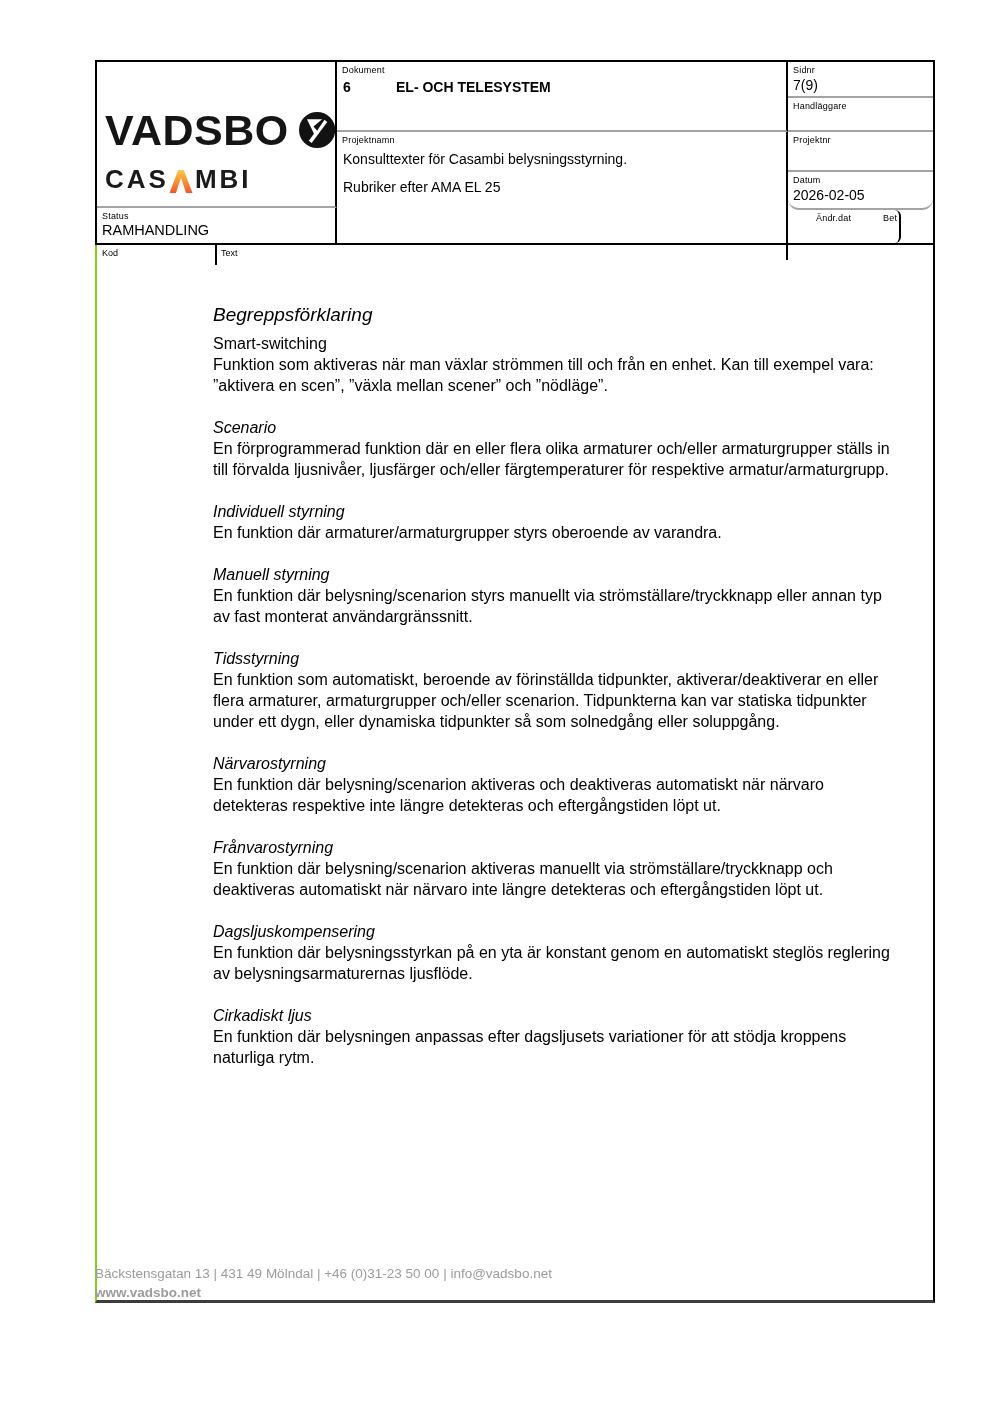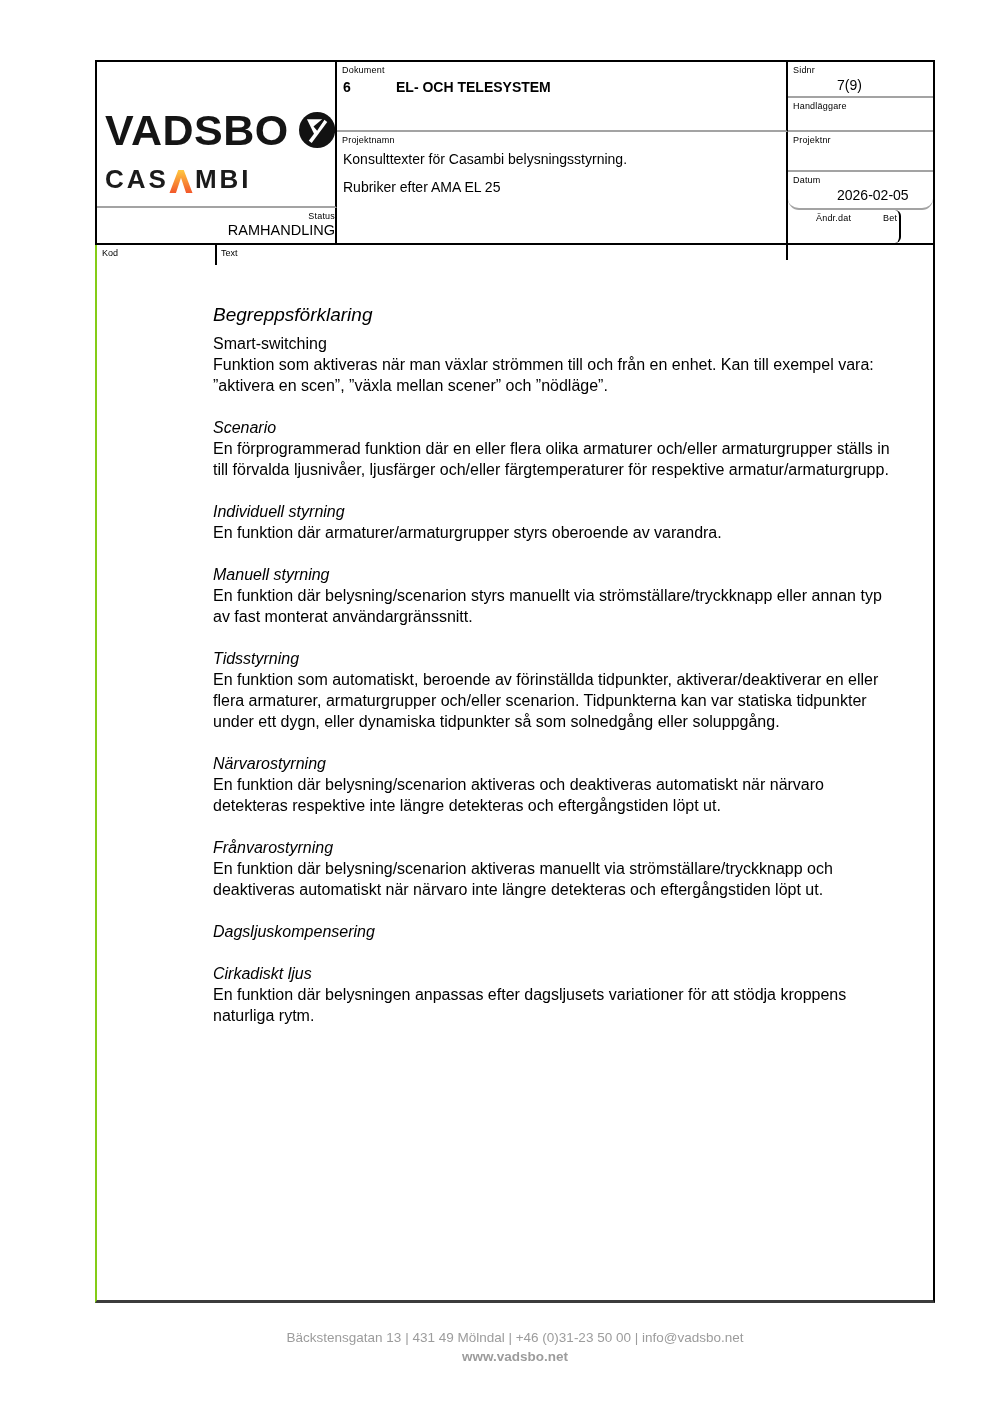--- a/index.html
+++ b/index.html
@@ -8,24 +8,24 @@
     position:relative; width:992px; height:1403px; background:#fff;
     font-family:"Liberation Sans", sans-serif; color:#000; overflow:hidden;
   }
 
   
   .hdr-table { position:absolute; left:95px; top:60px; width:840px; height:185px; border:2px solid #000; }
   .cell { position:absolute; }
   .b-r { border-right:2px solid #000; }
   .b-b { border-bottom:2px solid #a3a3a3; }
   .lbl { display:block; font-size:9px; color:#000; padding:3px 0 0 5px; letter-spacing:.2px; }
-  .val { display:block; font-size:14px; padding:2px 0 0 5px;margin-left:44px; }
+  .val { display:block; font-size:14px; padding:2px 0 0 5px; }
 
   .c-logo   { left:0;   top:0;   width:240px; height:146px; }
-  .c-status { left:0;   top:146px; width:240px; height:35px;text-align:right; }
+  .c-status { left:0;   top:146px; width:240px; height:35px; }
   .c-dok    { left:240px; top:0;  width:451px; height:70px; }
   .c-projnamn{ left:240px; top:70px; width:451px; height:128px; }
   .c-sidnr  { left:691px; top:0;   width:145px; height:36px; }
   .c-handl  { left:691px; top:36px; width:145px; height:34px; }
   .c-projnr { left:691px; top:70px; width:145px; height:40px; }
   .c-datum  { left:691px; top:110px; width:145px; height:38px;border-radius:11px; }
   .c-andr   { left:714px; top:148px; width:90px;  height:33px;border-radius:6px; }
   .c-bet    { left:781px; top:148px; width:55px;  height:33px; }
 
   .dok-row { padding:4px 0 0 6px; font-weight:bold; font-size:14px; }
@@ -52,21 +52,21 @@
 
   
   .doc-body { position:absolute; left:213px; top:303px; width:690px; font-size:16px; line-height:21px; }
   .doc-heading { font-size:19px; font-style:italic; font-weight:normal; line-height:24px; margin-bottom:6px; }
   .intro { margin-bottom:21px; }
   .section { margin-bottom:21px; }
   .term { font-style:italic; }
   .term.upright { font-style:normal; }
 
   
-  .footer { position:absolute; left:95px; top:1328px; width:840px; text-align:center; color:#9c9c9c; font-size:13.5px; line-height:19px; }
+  .footer { position:absolute; left:95px; top:1264px; width:840px; color:#9c9c9c; font-size:13.5px; line-height:19px; }
   .footer .site { font-weight:bold; }
 </style>
 </head>
 <body>
 
 <div class="page">
 
   <div class="hdr-table">
 
     <div class="cell c-logo b-r b-b">
@@ -182,20 +182,21 @@
     <div class="desc">En funktion där belysning/scenarion aktiveras och deaktiveras automatiskt när närvaro detekteras respektive inte längre detekteras och eftergångstiden löpt ut.</div>
   </div>
 
   <div class="section">
     <div class="term">Frånvarostyrning</div>
     <div class="desc">En funktion där belysning/scenarion aktiveras manuellt via strömställare/tryckknapp och deaktiveras automatiskt när närvaro inte längre detekteras och eftergångstiden löpt ut.</div>
   </div>
 
   <div class="section">
     <div class="term">Dagsljuskompensering</div>
+    <div class="desc">En funktion där belysningsstyrkan på en yta är konstant genom en automatiskt steglös reglering av belysningsarmaturernas ljusflöde.</div>
   </div>
 
   <div class="section">
     <div class="term">Cirkadiskt ljus</div>
     <div class="desc">En funktion där belysningen anpassas efter dagsljusets variationer för att stödja kroppens naturliga rytm.</div>
   </div>
 </div>
   </div>
 
   <div class="footer" style="color: rgb(156, 156, 156);">

